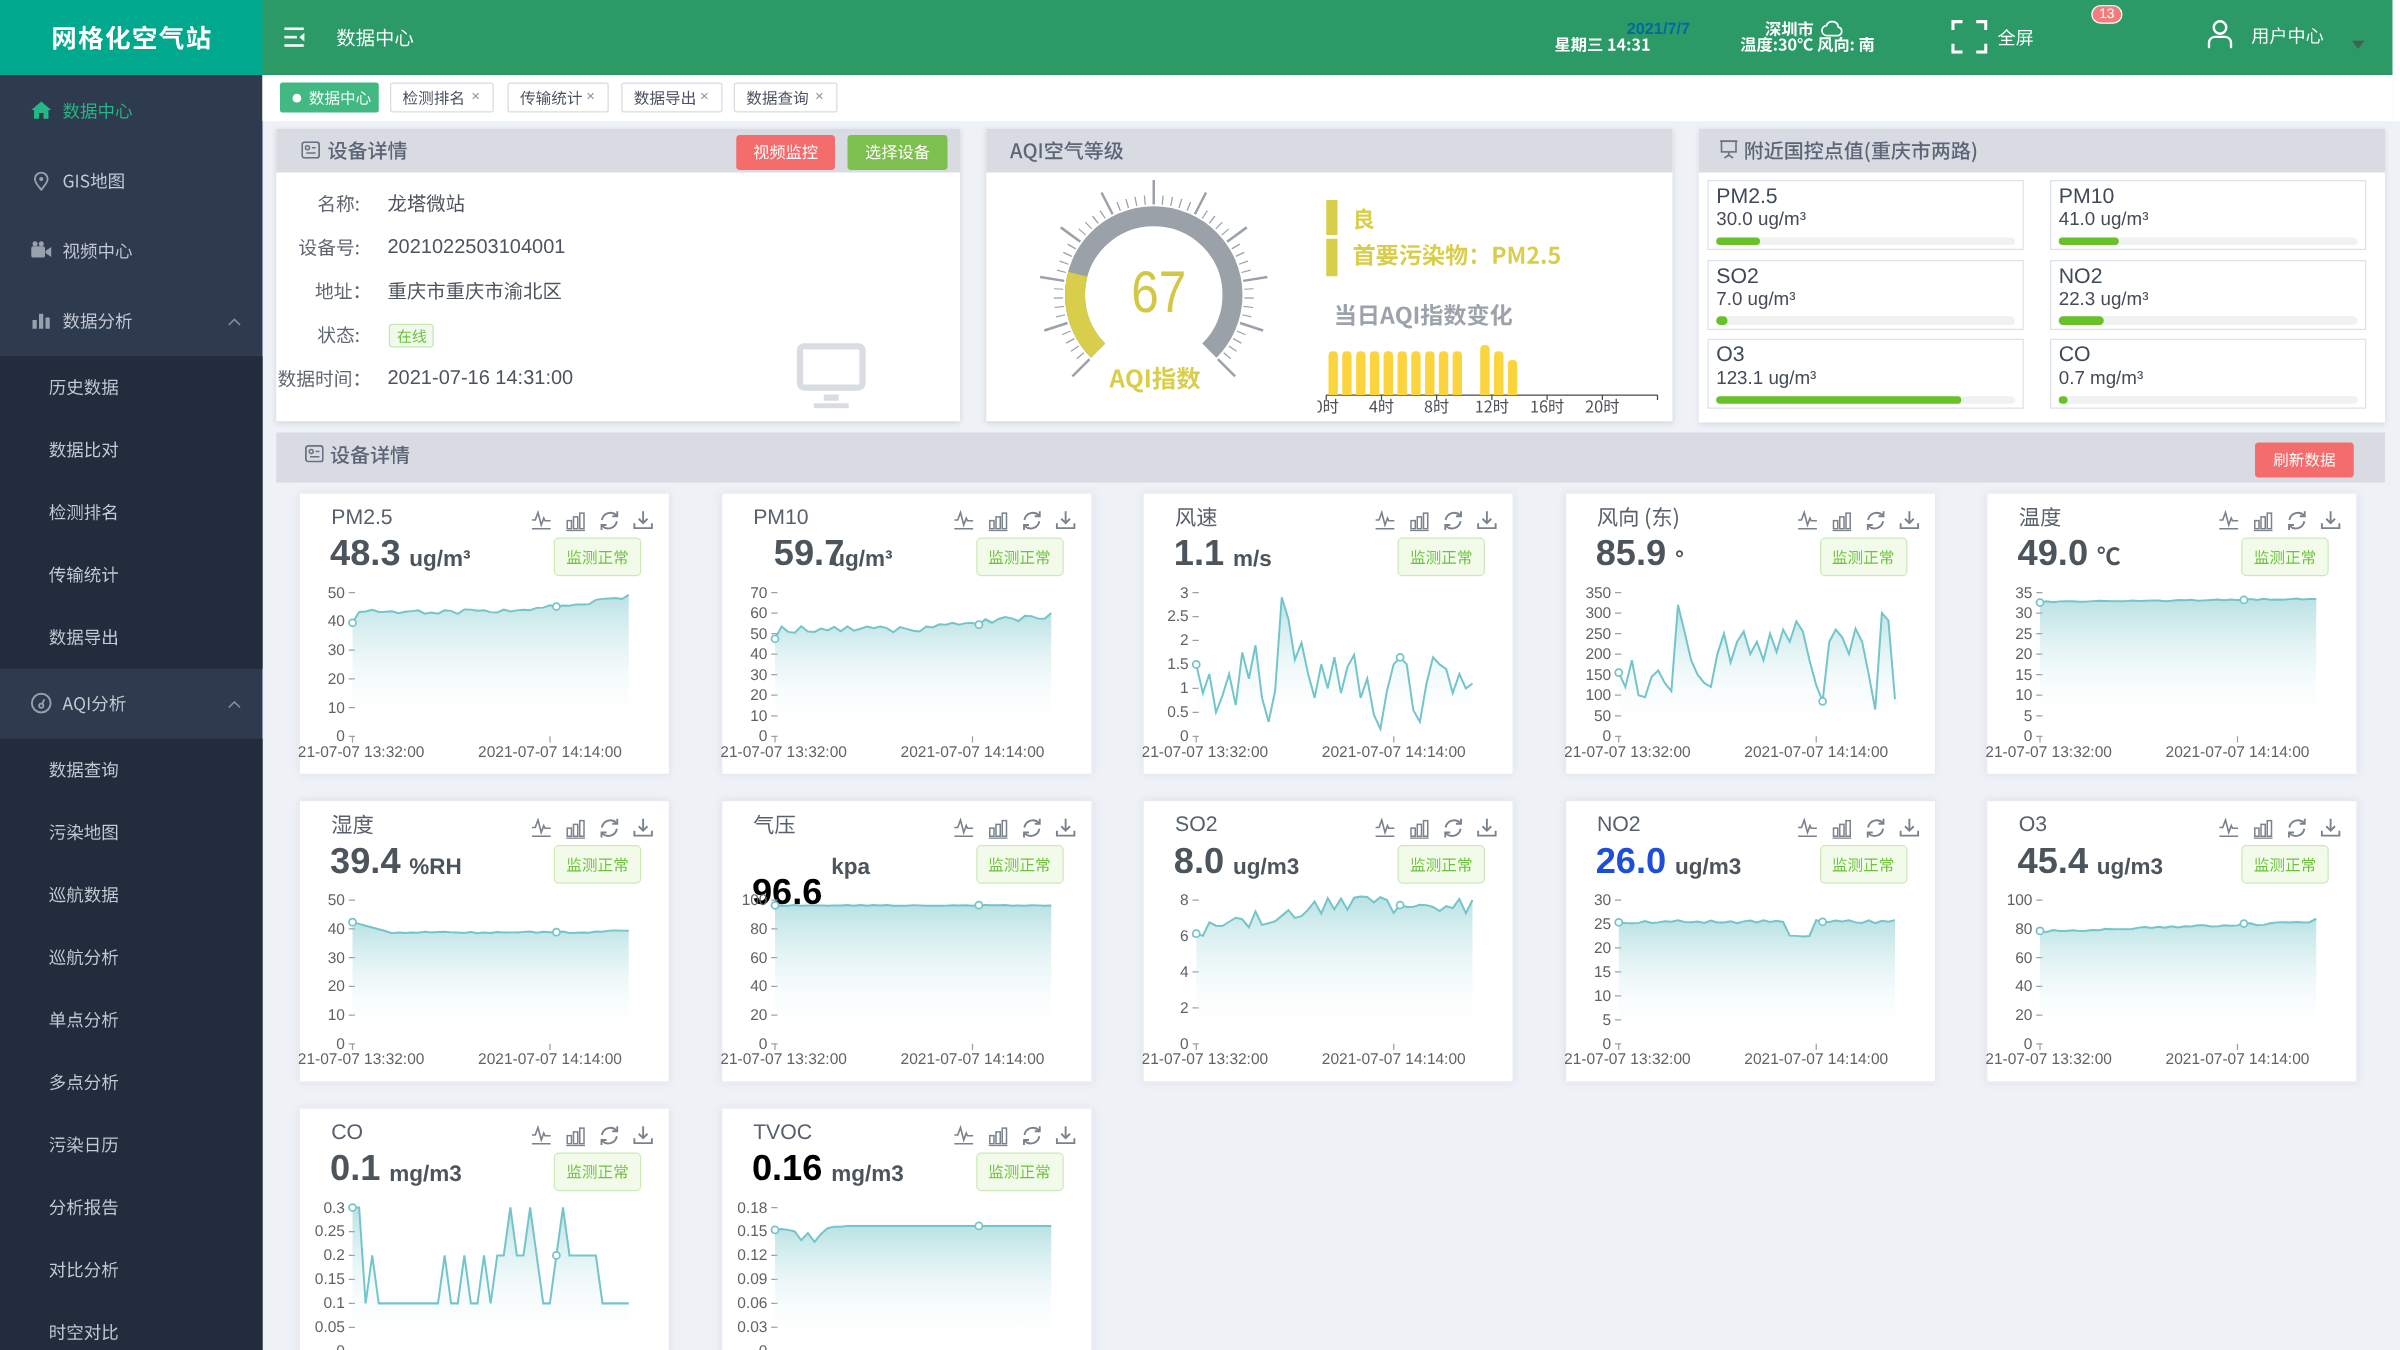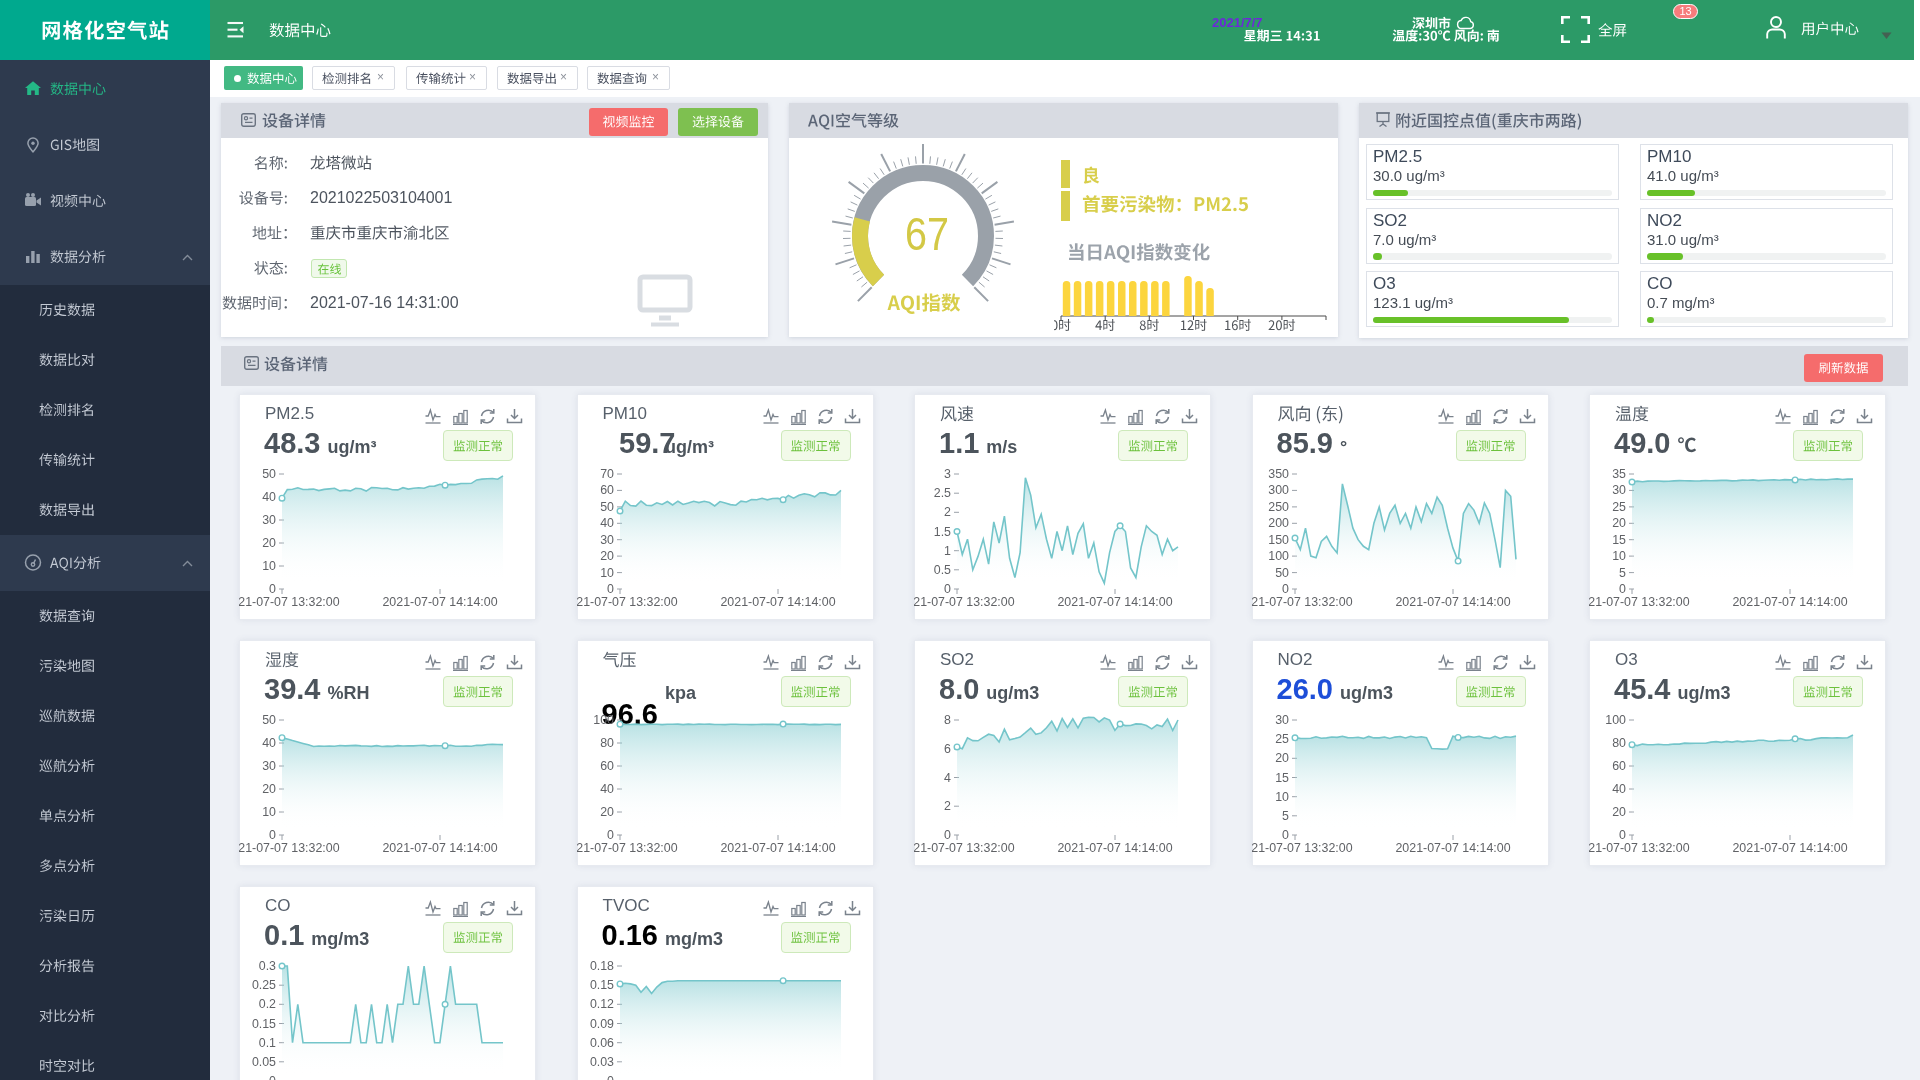--- a/index.html
+++ b/index.html
@@ -6,21 +6,21 @@
 <div style="position:absolute;left:0px;top:0px;width:1920px;height:60px;background:#2c9a67"></div>
 <div style="position:absolute;left:0px;top:0px;width:210px;height:60px;background:#00a98e"></div>
 <svg style="position:absolute;left:227px;top:21px" width="20" height="18" viewBox="0 0 20 18">
 <g stroke="#ffffff" stroke-width="2.1" opacity="0.95">
 <line x1="0.5" y1="2" x2="16" y2="2"></line>
       <line x1="0.5" y1="8.7" x2="10.5" y2="8.7"></line>
       <line x1="0.5" y1="15.4" x2="16" y2="15.4"></line>
     </g>
 <path d="M16.5 5.2 L12.5 8.7 L16.5 12.2 Z" fill="#ffffff" opacity="0.95"></path>
   </svg>
-<div style="position:absolute;left:1212px;top:16px;width:140px;text-align:left;font:bold 13px 'Liberation Sans',sans-serif;color:#6d28d9;line-height:13px">2021/7/7</div>
+<div style="position:absolute;left:1212px;top:16px;width:140px;text-align:right;font:bold 13px 'Liberation Sans',sans-serif;color:#0369a1;line-height:13px">2021/7/7</div>
 <svg style="position:absolute;left:1456px;top:15px" width="20" height="16" viewBox="0 0 20 16">
 <path d="M5.5 13.5 a4 4 0 0 1 -0.4 -7.97 a5 5 0 0 1 9.6 1.1 a3.5 3.5 0 0 1 -0.4 6.87 Z" fill="none" stroke="#fff" stroke-width="1.4"></path>
   </svg>
 <svg style="position:absolute;left:1561px;top:16px" width="29" height="27" viewBox="0 0 29 27">
 <g stroke="#ffffff" stroke-width="2.6" fill="none">
 <path d="M1.3 8 V1.3 H9"></path>
       <path d="M20 1.3 H27.7 V8"></path>
       <path d="M27.7 19 V25.7 H20"></path>
       <path d="M9 25.7 H1.3 V19"></path>
     </g>
@@ -203,21 +203,21 @@
 <div style="position:absolute;left:1647px;top:167.0px;width:160px;height:18px;font:15px 'Liberation Sans',sans-serif;color:#454c55;line-height:18px">41.0 ug/m³</div>
 <div style="position:absolute;left:1647px;top:189.5px;width:239px;height:6.5px;background:#f0f2f2;border-radius:4px"></div>
 <div style="position:absolute;left:1647px;top:189.5px;width:48px;height:6.5px;background:#68c129;border-radius:4px"></div>
 <div style="position:absolute;left:1366px;top:207.5px;width:253px;height:56px;background:#fff;border:1px solid #dde1e8"></div>
 <div style="position:absolute;left:1373px;top:210.5px;width:120px;height:20px;font:17px 'Liberation Sans',sans-serif;color:#3e4a5a;line-height:20px">SO2</div>
 <div style="position:absolute;left:1373px;top:230.5px;width:160px;height:18px;font:15px 'Liberation Sans',sans-serif;color:#454c55;line-height:18px">7.0 ug/m³</div>
 <div style="position:absolute;left:1373px;top:253.0px;width:239px;height:6.5px;background:#f0f2f2;border-radius:4px"></div>
 <div style="position:absolute;left:1373px;top:253.0px;width:9px;height:6.5px;background:#68c129;border-radius:4px"></div>
 <div style="position:absolute;left:1640px;top:207.5px;width:253px;height:56px;background:#fff;border:1px solid #dde1e8"></div>
 <div style="position:absolute;left:1647px;top:210.5px;width:120px;height:20px;font:17px 'Liberation Sans',sans-serif;color:#3e4a5a;line-height:20px">NO2</div>
-<div style="position:absolute;left:1647px;top:230.5px;width:160px;height:18px;font:15px 'Liberation Sans',sans-serif;color:#454c55;line-height:18px">31.0 ug/m³</div>
+<div style="position:absolute;left:1647px;top:230.5px;width:160px;height:18px;font:15px 'Liberation Sans',sans-serif;color:#454c55;line-height:18px">22.3 ug/m³</div>
 <div style="position:absolute;left:1647px;top:253.0px;width:239px;height:6.5px;background:#f0f2f2;border-radius:4px"></div>
 <div style="position:absolute;left:1647px;top:253.0px;width:36px;height:6.5px;background:#68c129;border-radius:4px"></div>
 <div style="position:absolute;left:1366px;top:271.0px;width:253px;height:56px;background:#fff;border:1px solid #dde1e8"></div>
 <div style="position:absolute;left:1373px;top:274.0px;width:120px;height:20px;font:17px 'Liberation Sans',sans-serif;color:#3e4a5a;line-height:20px">O3</div>
 <div style="position:absolute;left:1373px;top:294.0px;width:160px;height:18px;font:15px 'Liberation Sans',sans-serif;color:#454c55;line-height:18px">123.1 ug/m³</div>
 <div style="position:absolute;left:1373px;top:316.5px;width:239px;height:6.5px;background:#f0f2f2;border-radius:4px"></div>
 <div style="position:absolute;left:1373px;top:316.5px;width:196px;height:6.5px;background:#68c129;border-radius:4px"></div>
 <div style="position:absolute;left:1640px;top:271.0px;width:253px;height:56px;background:#fff;border:1px solid #dde1e8"></div>
 <div style="position:absolute;left:1647px;top:274.0px;width:120px;height:20px;font:17px 'Liberation Sans',sans-serif;color:#3e4a5a;line-height:20px">CO</div>
 <div style="position:absolute;left:1647px;top:294.0px;width:160px;height:18px;font:15px 'Liberation Sans',sans-serif;color:#454c55;line-height:18px">0.7 mg/m³</div>

